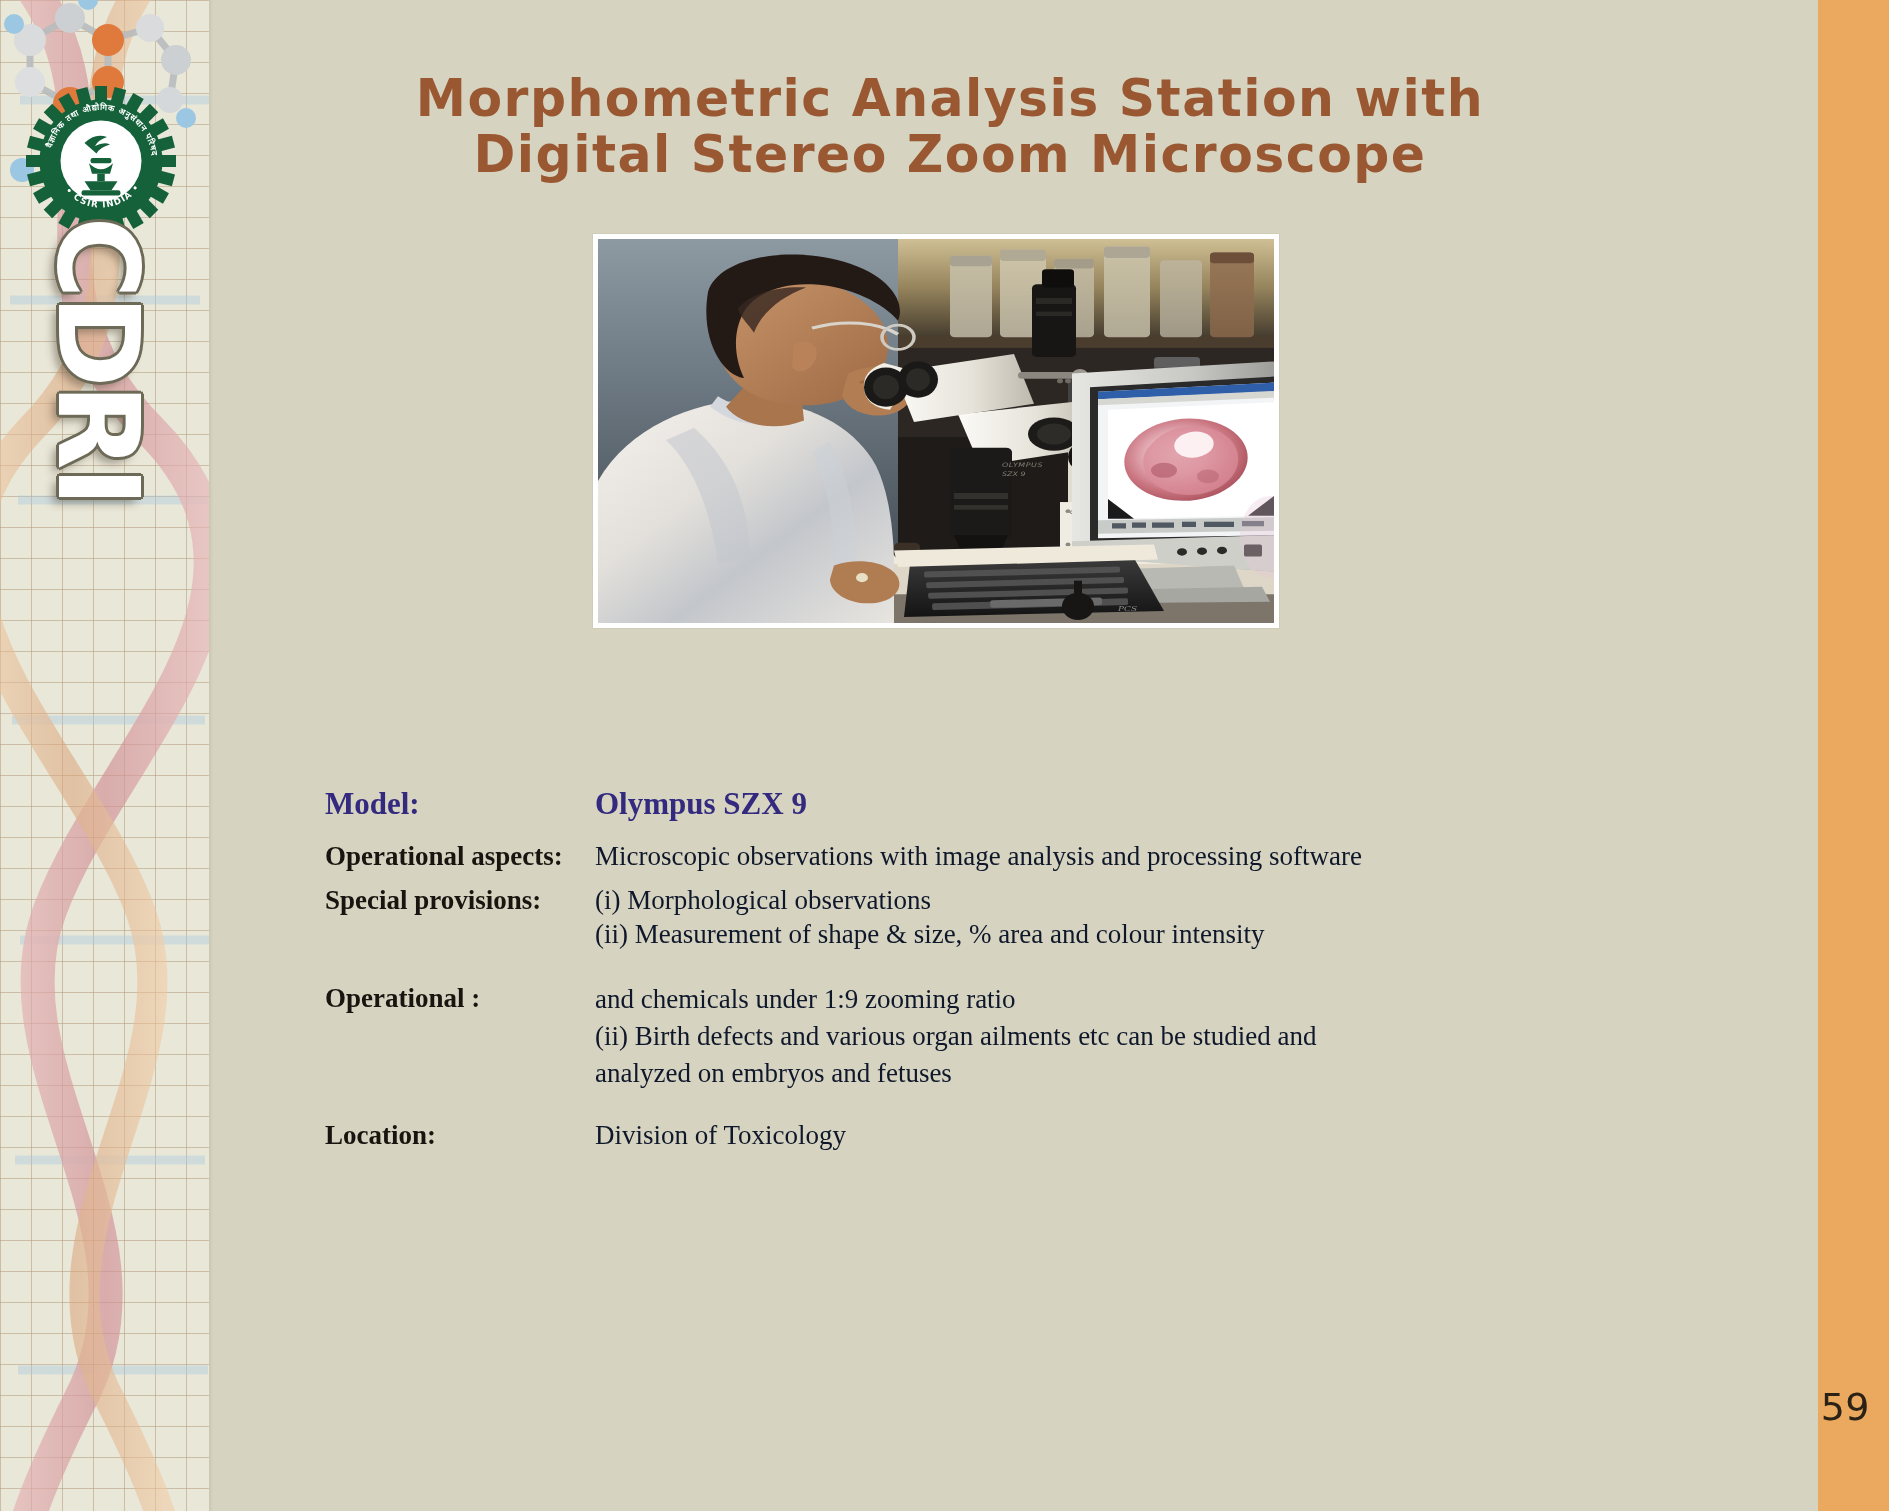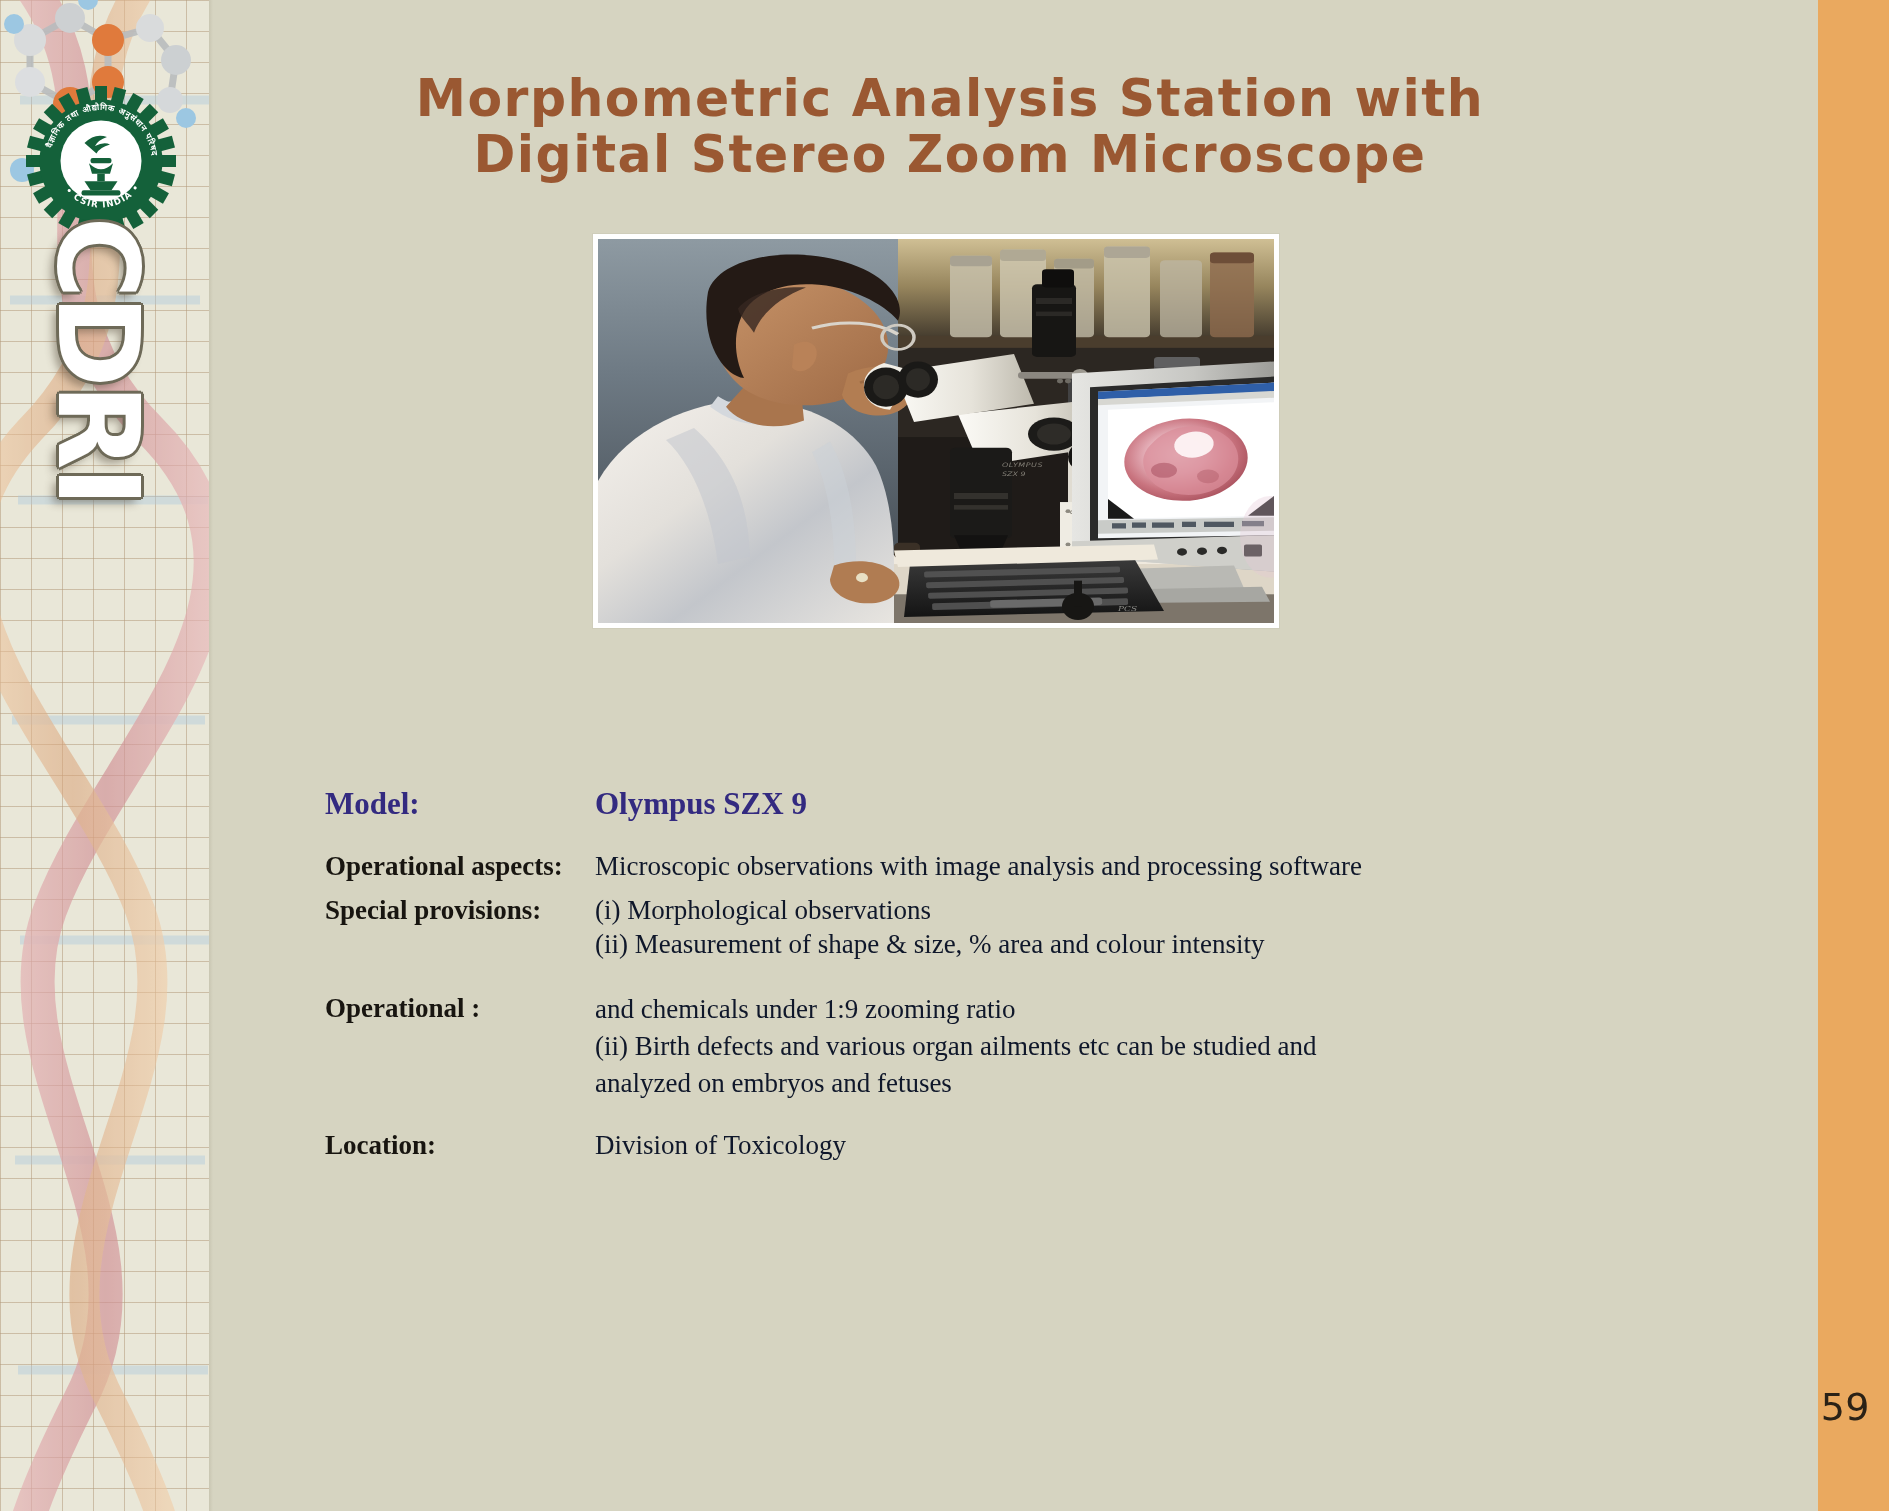--- a/index.html
+++ b/index.html
@@ -117,21 +117,21 @@
     white-space:nowrap;
   }
   .val{
     font-family:"Liberation Serif", serif;
     font-size:27px;
     color:#0f172a;
     line-height:34px;
   }
   .val .ln{ display:block; white-space:nowrap; }
 
-  .row-model{ margin-bottom:26px; }
+  .row-model{ margin-bottom:16px; }
   .row-model .lbl, .row-model .val{
     color:#332a80;
     font-weight:bold;
     font-size:31px;
     line-height:38px;
   }
   .row-ops{ margin-bottom:10px; }
   .row-special{ margin-bottom:30px; }
   .row-apps{ margin-bottom:26px; }
   .row-apps .val .ln{ line-height:37px; }

